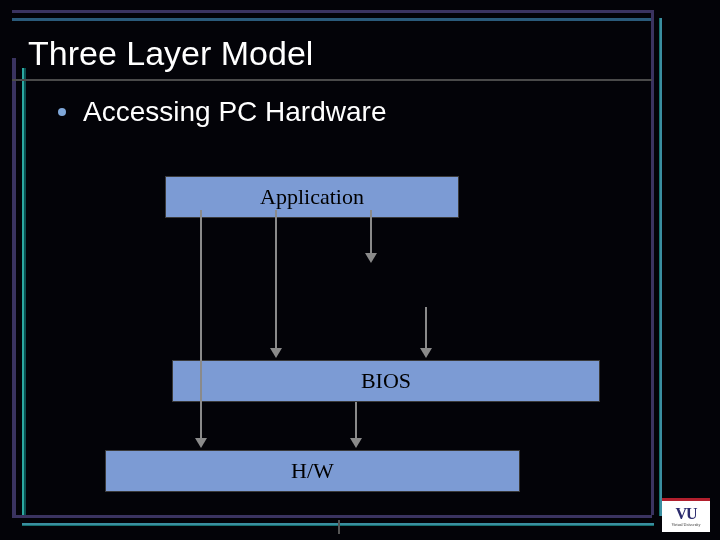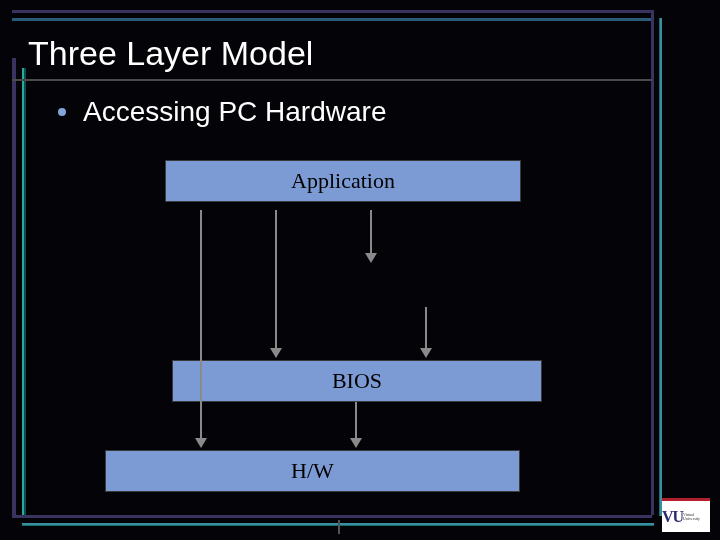--- a/index.html
+++ b/index.html
@@ -26,40 +26,40 @@
   .body { position: absolute; left: 58px; top: 96px; width: 560px; }
   .bullet-row { display: flex; align-items: center; gap: 17px; margin-bottom: 22px; }
   .bullet-dot { width: 8px; height: 8px; background: #7fa7d9; border-radius: 50%; }
   .bullet-text { color: #ffffff; font-size: 28px; font-family: Verdana, Geneva, sans-serif; }
 
   
   .diagram { position: absolute; left: 50px; top: 160px; width: 560px; height: 330px; }
   .box { position: absolute; background: #7c9bd4; border: 1px solid #3a3a3a; color: #000; display: flex; align-items: center; justify-content: center; font-size: 22px; font-family: "Times New Roman", Times, serif; height: 42px; }
 
   
-  .b-app  { left: 115px; top: 0;   width: 356px; }
+  .b-app  { left: 115px; top: 16px;   width: 294px; }
   .b-dos  { left: 243px; top: 105px; width: 260px; }
-  .b-bios { left: 122px; top: 200px; width: 370px; }
+  .b-bios { left: 122px; top: 200px; width: 428px; }
   .b-hw   { left: 55px;  top: 290px; width: 415px; }
 
   
   .arrow { position: absolute; width: 2px; background: #8a8a8a; }
   .arrow::after { content: ""; position: absolute; left: -5px; bottom: -2px; width: 0; height: 0; border-left: 6px solid transparent; border-right: 6px solid transparent; border-top: 10px solid #8a8a8a; }
 
   .a-app-hw   { left: 150px; top: 50px; height: 236px; }
   .a-app-bios { left: 225px; top: 50px; height: 146px; }
   .a-app-dos  { left: 320px; top: 50px; height: 51px; }
   .a-dos-bios { left: 375px; top: 147px; height: 49px; }
   .a-bios-hw  { left: 305px; top: 242px; height: 44px; }
 
   
   .ruler { position: absolute; left: 338px; bottom: 6px; width: 2px; height: 14px; background: #555; }
 
   
-  .logo { position: absolute; right: 10px; bottom: 8px; width: 48px; height: 34px; background: #ffffff; border-top: 3px solid #b21f2d; display: flex; flex-direction: row; align-items: center; justify-content: center; }
+  .logo { position: absolute; right: 10px; bottom: 8px; width: 48px; height: 34px; background: #ffffff; border-top: 3px solid #b21f2d; display: flex; flex-direction: column; align-items: center; justify-content: center; }
   .logo .vu { font-family: Georgia, serif; font-size: 16px; font-weight: bold; color: #2b2b6d; letter-spacing: -1px; line-height: 1; }
   .logo .sub { font-size: 4px; color: #333; line-height: 1; margin-top: 1px; }
 </style>
 </head>
 <body>
 
 <div class="slide">
 
   <div class="frame-line hline-top1"></div>
   <div class="frame-line hline-top2"></div>

